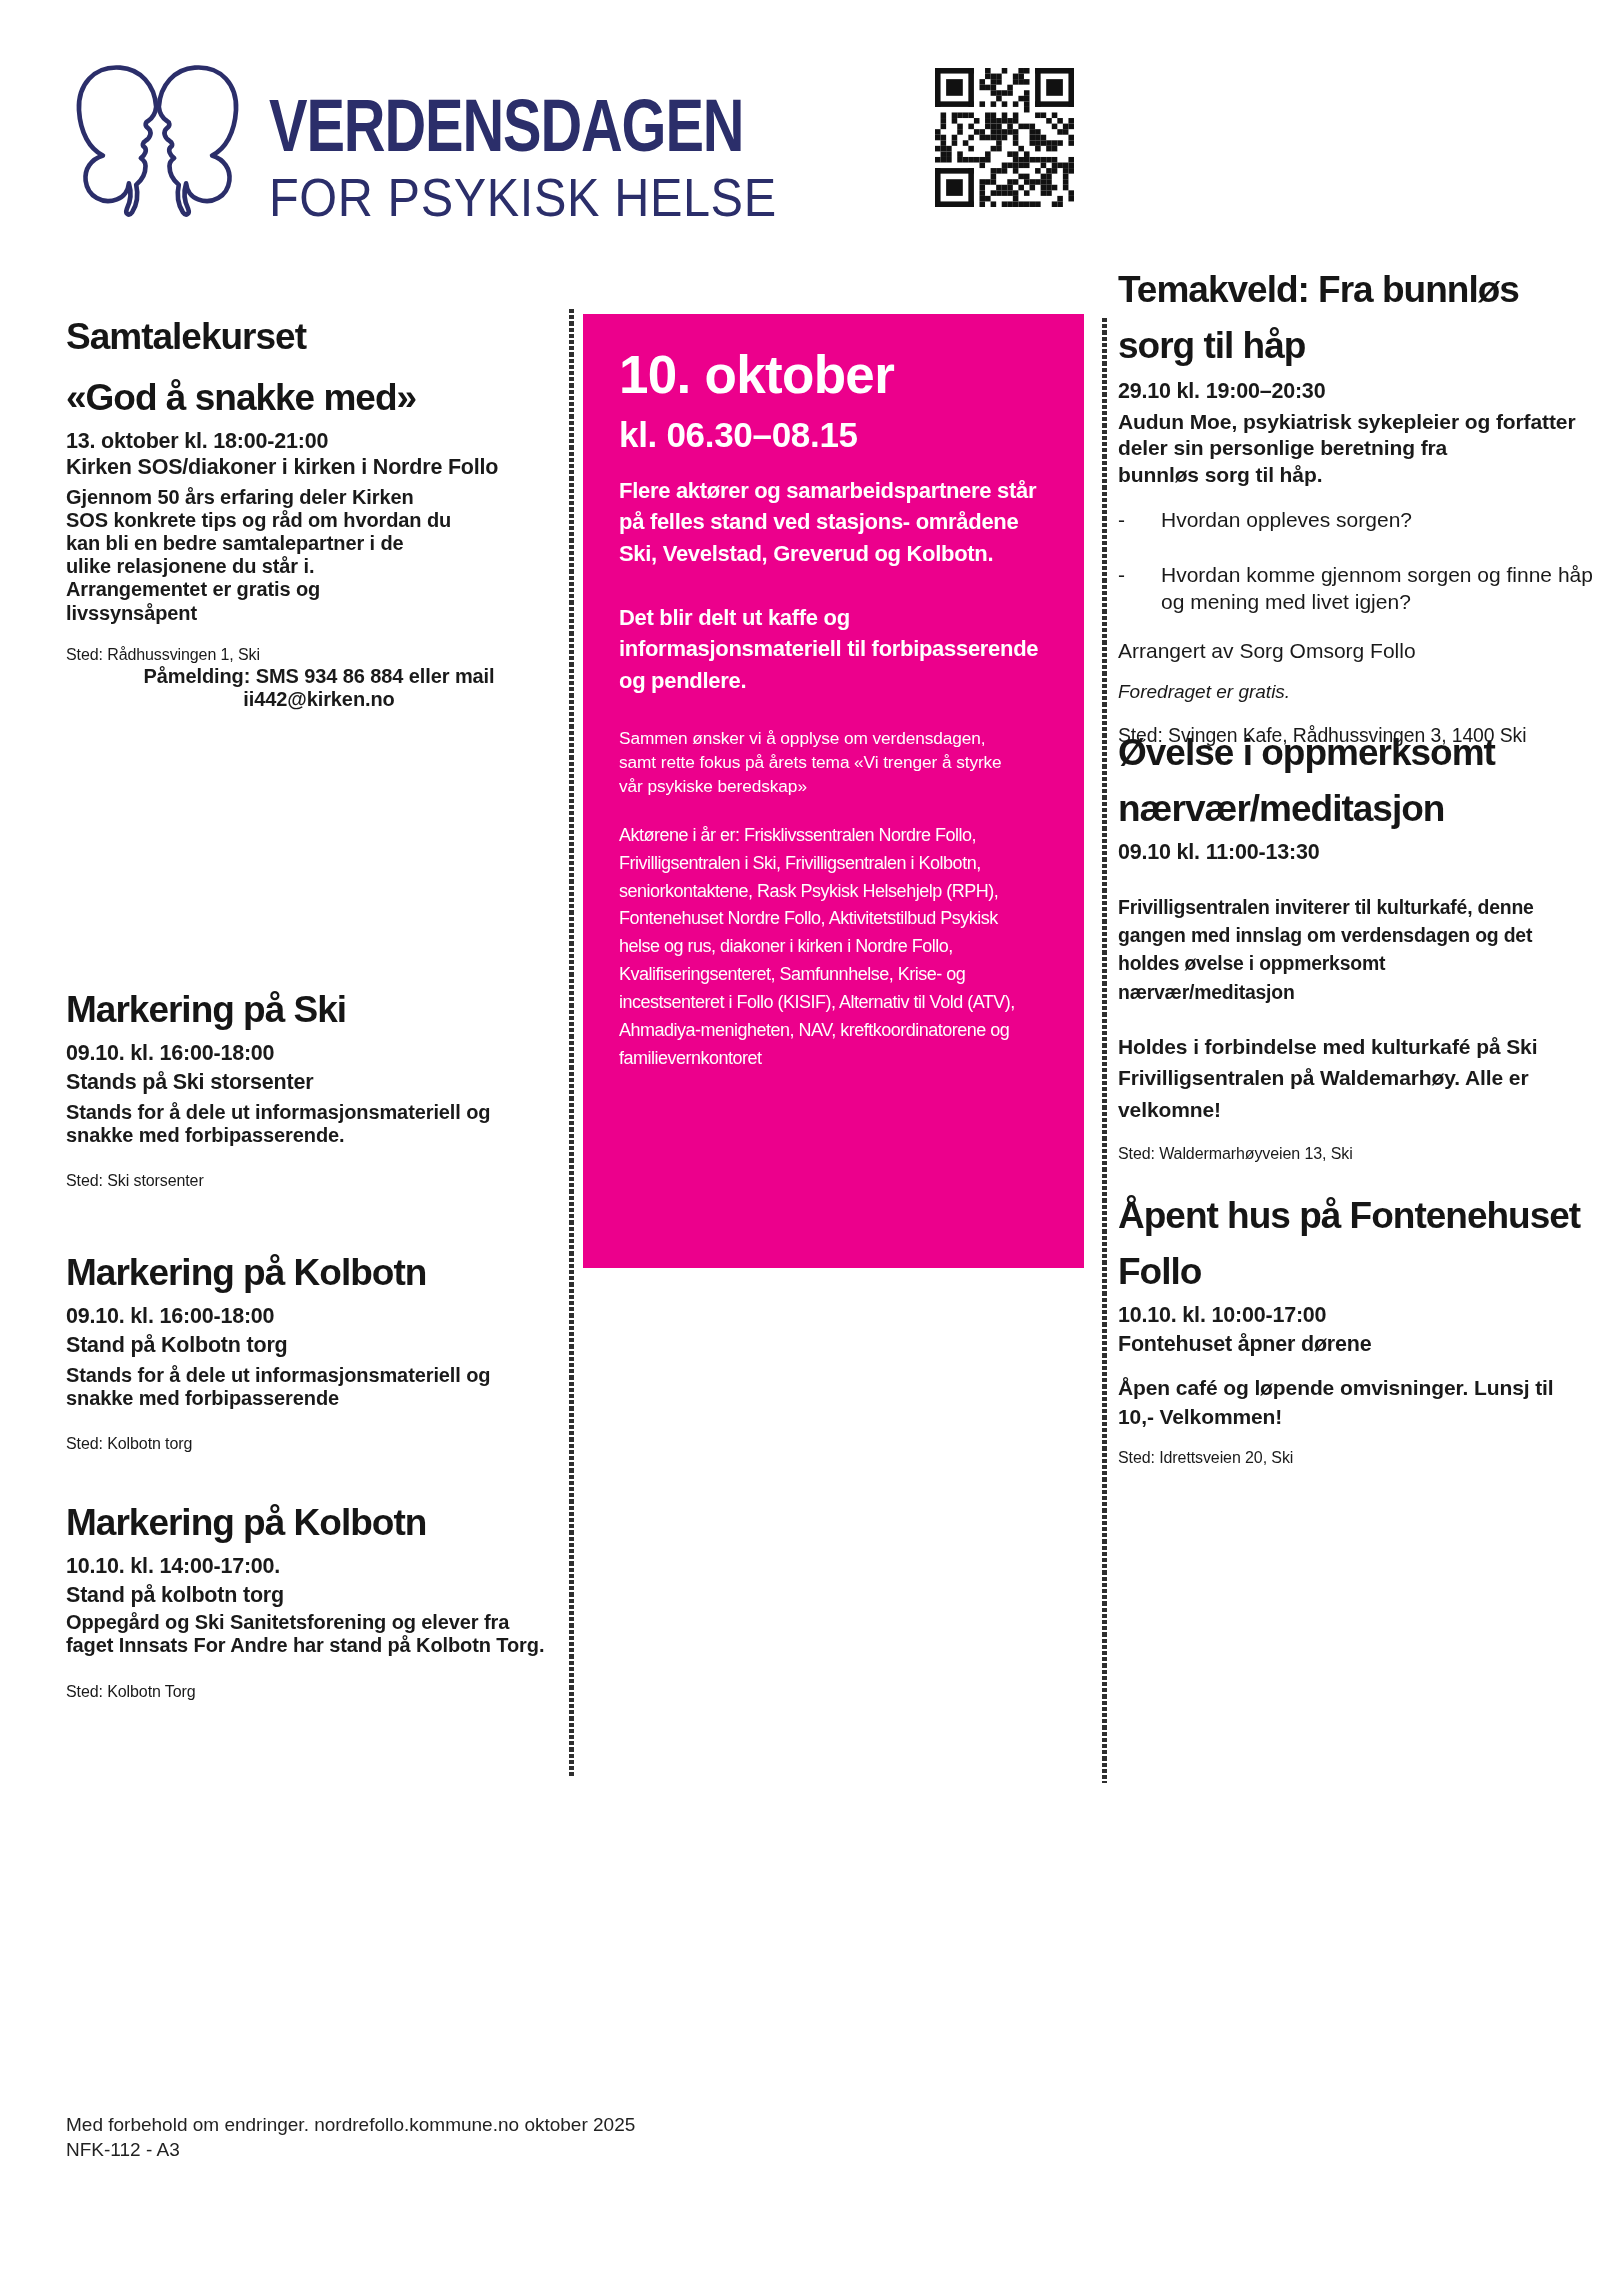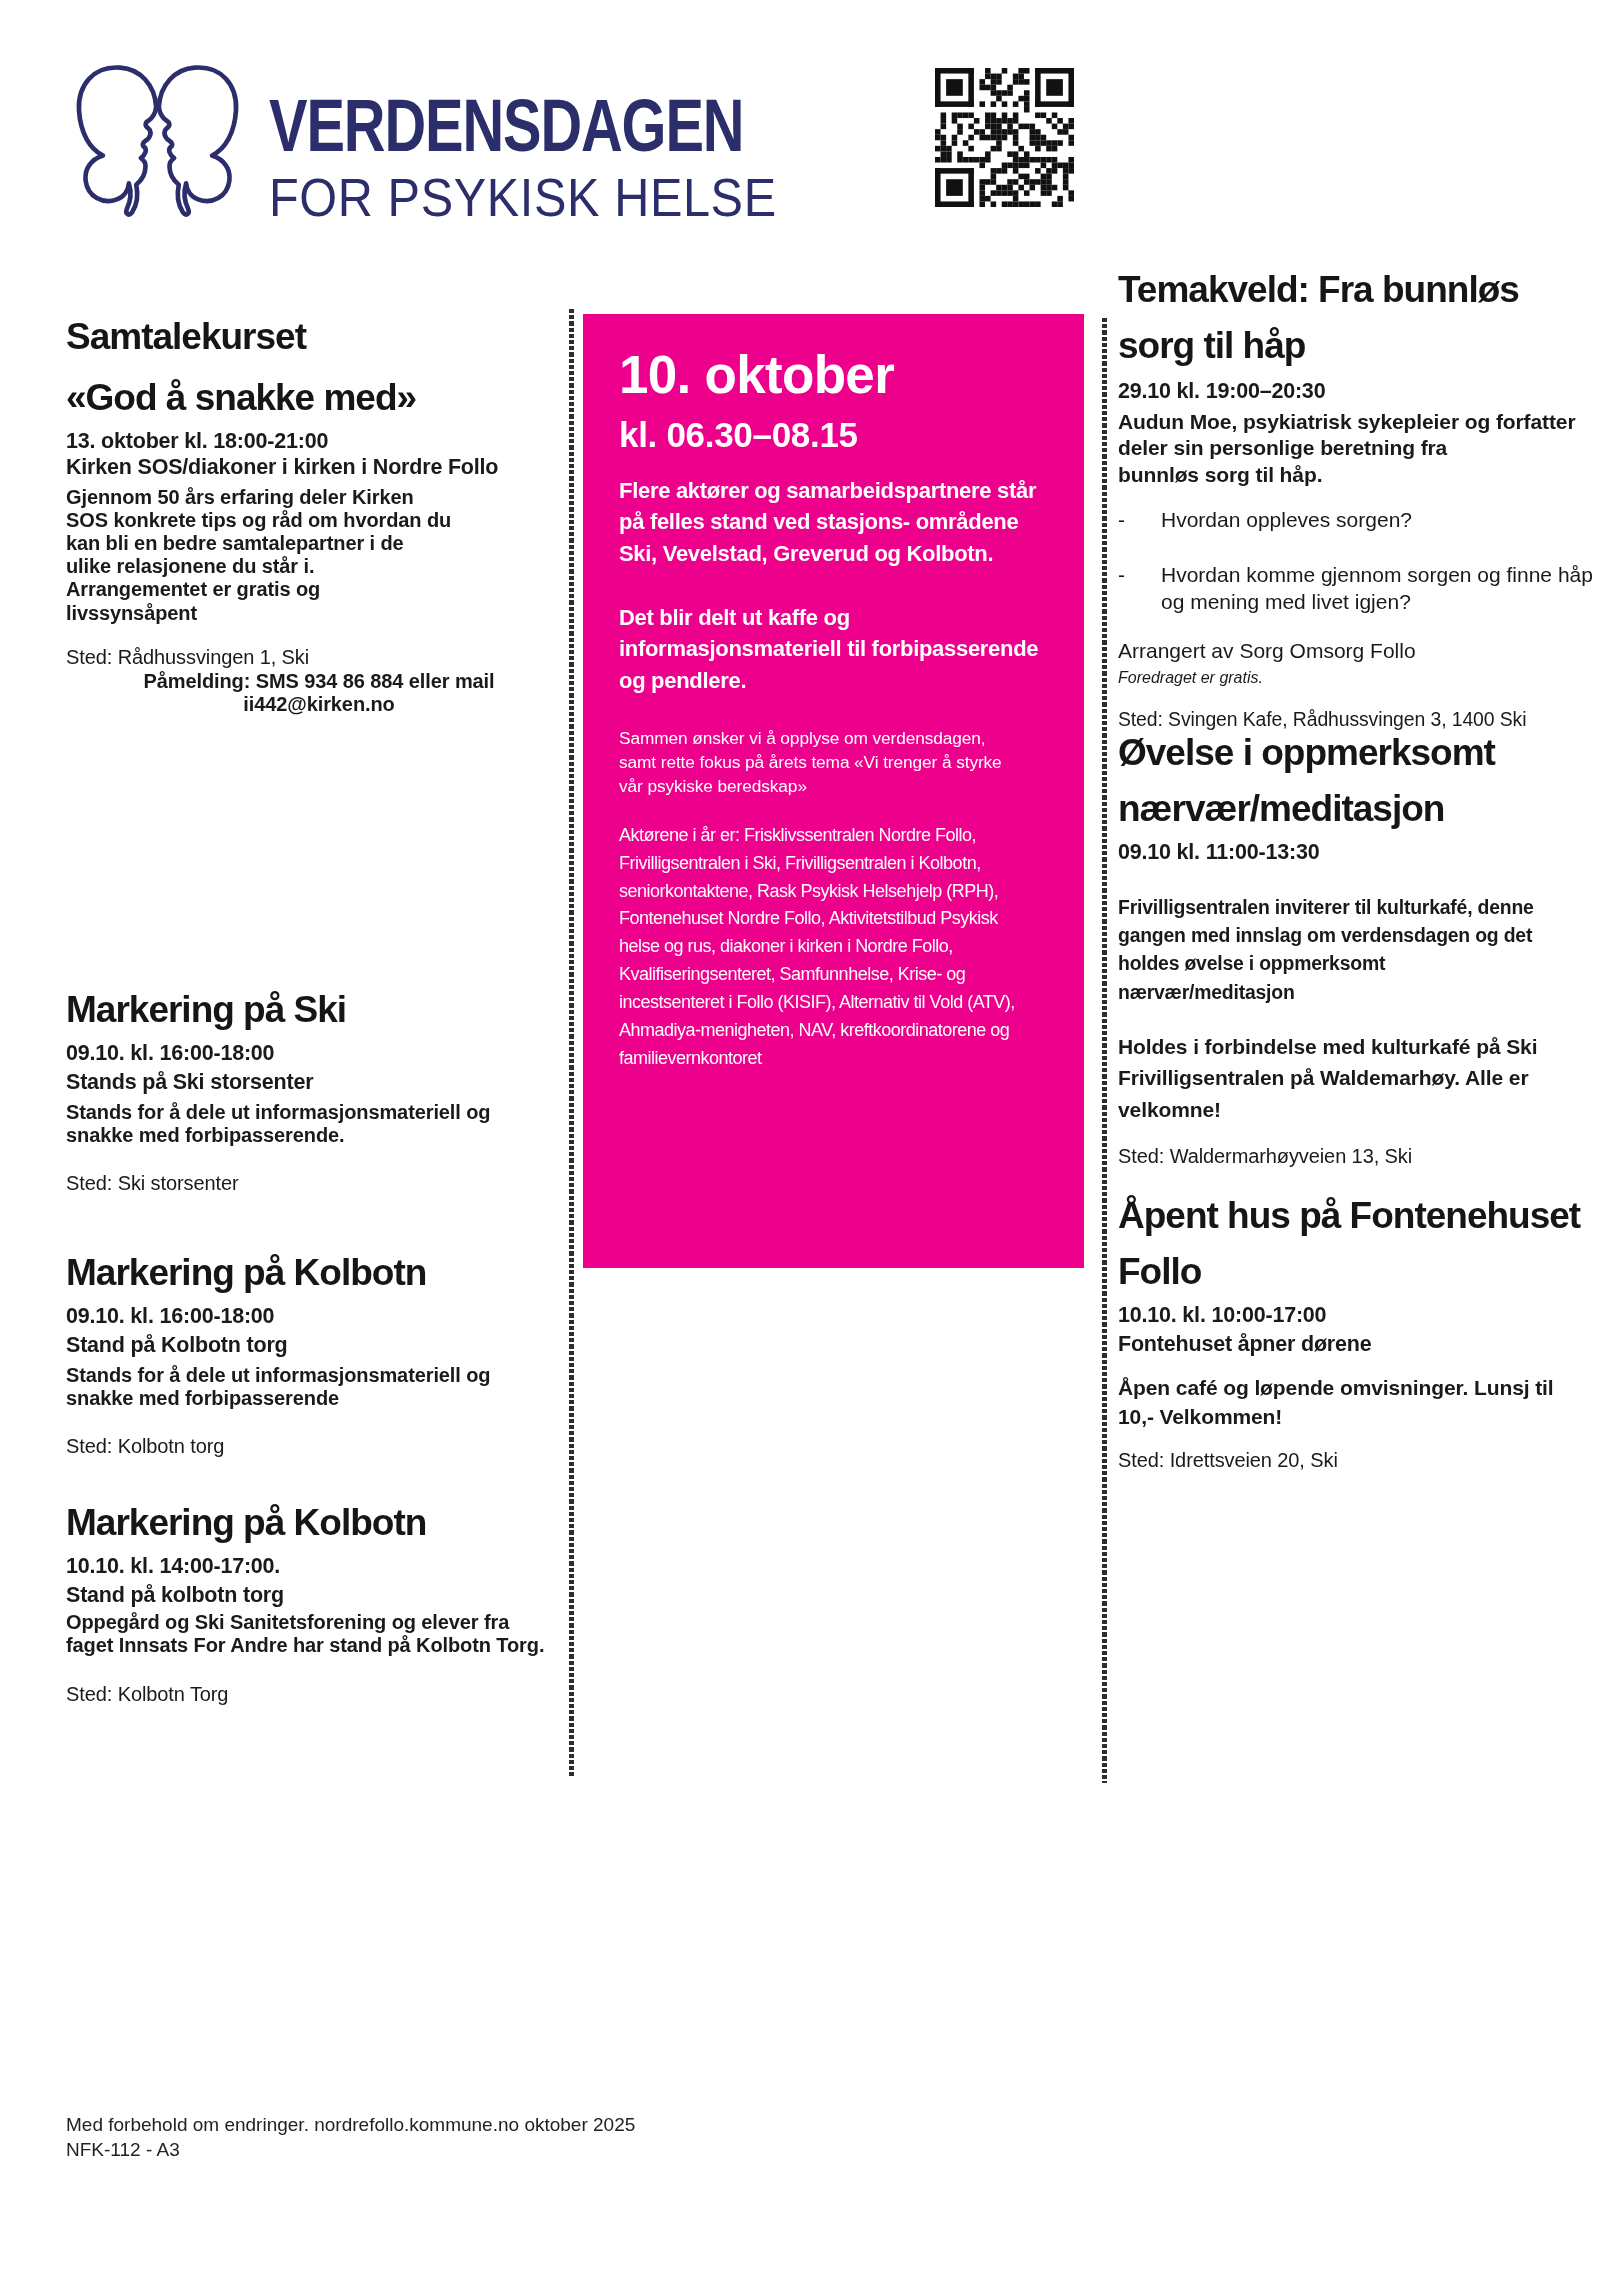--- a/index.html
+++ b/index.html
@@ -21,27 +21,27 @@
   .qr{position:absolute;left:935px;top:68px;width:139px;height:139px;background:#fff;}
   
   .col-section{position:absolute;left:66px;width:506px;}
   .col-right-section{position:absolute;left:1118px;width:486px;}
   h2.evt{font-size:37px;font-weight:700;line-height:1.15;margin:0;letter-spacing:-1px;white-space:pre-line;color:#161616;}
   h2.evt.rt{line-height:1.5;}
   .date{font-size:21.5px;font-weight:700;margin-top:9.7px;letter-spacing:-0.2px;}
   .sub{font-size:21.5px;font-weight:700;margin-top:4.2px;letter-spacing:-0.2px;white-space:pre-line;}
   .body{font-size:20px;font-weight:700;margin-top:5.5px;line-height:1.16;white-space:pre-line;letter-spacing:-0.1px;}
   .body.rt{font-size:21px;line-height:1.25;}
-  .sted{font-size:20px;font-weight:400;margin-top:25px;white-space:pre-line;letter-spacing:-0.1px;}
+  .sted{font-size:16px;font-weight:400;margin-top:25px;white-space:pre-line;letter-spacing:-0.1px;}
   .bullets{margin-top:15.3px;}
   .bullet-row{display:flex;font-size:21px;line-height:1.3;margin-top:18px;}
   .bullet-row .dash{width:43px;flex:none;}
   .bullet-row .btxt{white-space:pre-line;}
   .arr{font-size:21px;margin-top:23.6px;}
-  .gratis{font-size:16px;font-style:italic;margin-top:6px;}
+  .gratis{font-size:19px;font-style:italic;margin-top:18px;}
   
   .pink-box{
     position:absolute;left:583px;top:314px;width:501px;height:954px;
     color:#ffffff;box-sizing:border-box;padding:33px 35px 28px 36px;overflow:hidden;
   }
   .pink-title{font-size:53px;font-weight:700;line-height:1.05;margin:0;letter-spacing:-0.7px;}
   .pink-time{font-size:35px;font-weight:700;margin-top:12.5px;letter-spacing:-0.3px;}
   .pink-p-bold{font-size:22px;font-weight:700;line-height:1.44;margin-top:19.4px;white-space:pre-line;letter-spacing:-0.3px;}
   .pink-p-bold.second{margin-top:32px;}
   .pink-p{font-size:17.3px;font-weight:400;line-height:1.4;margin-top:29px;white-space:pre-line;letter-spacing:-0.1px;}

